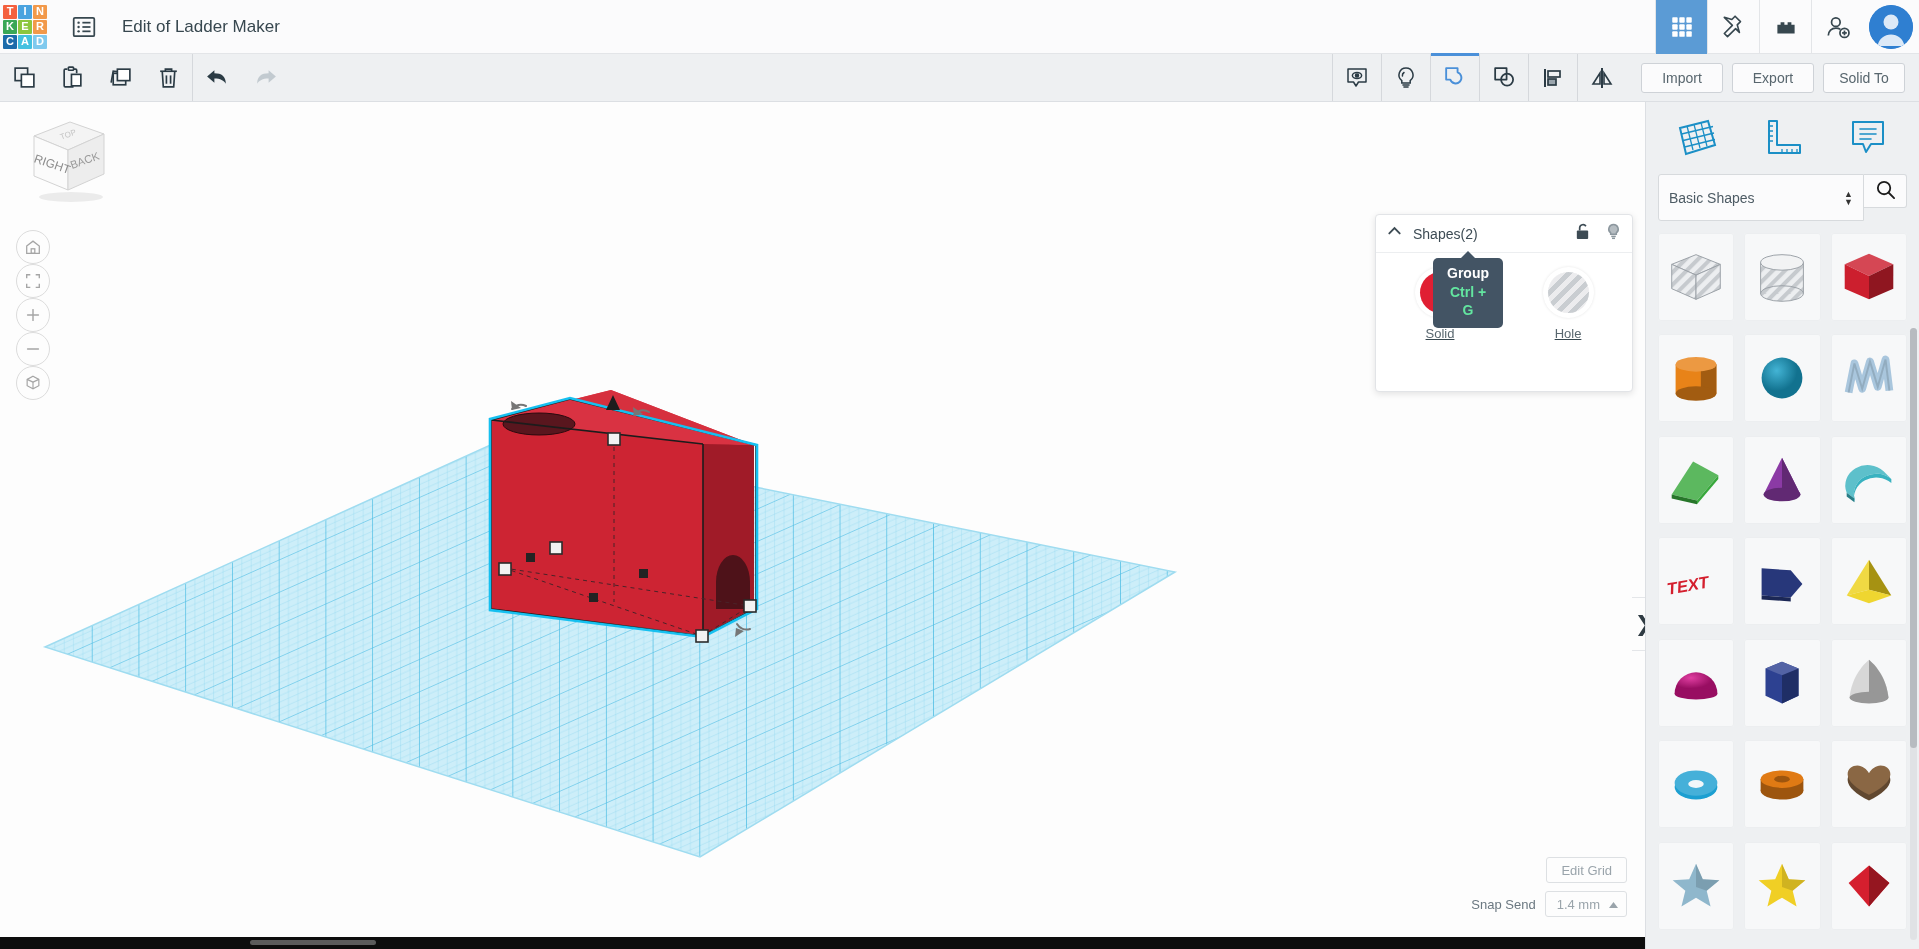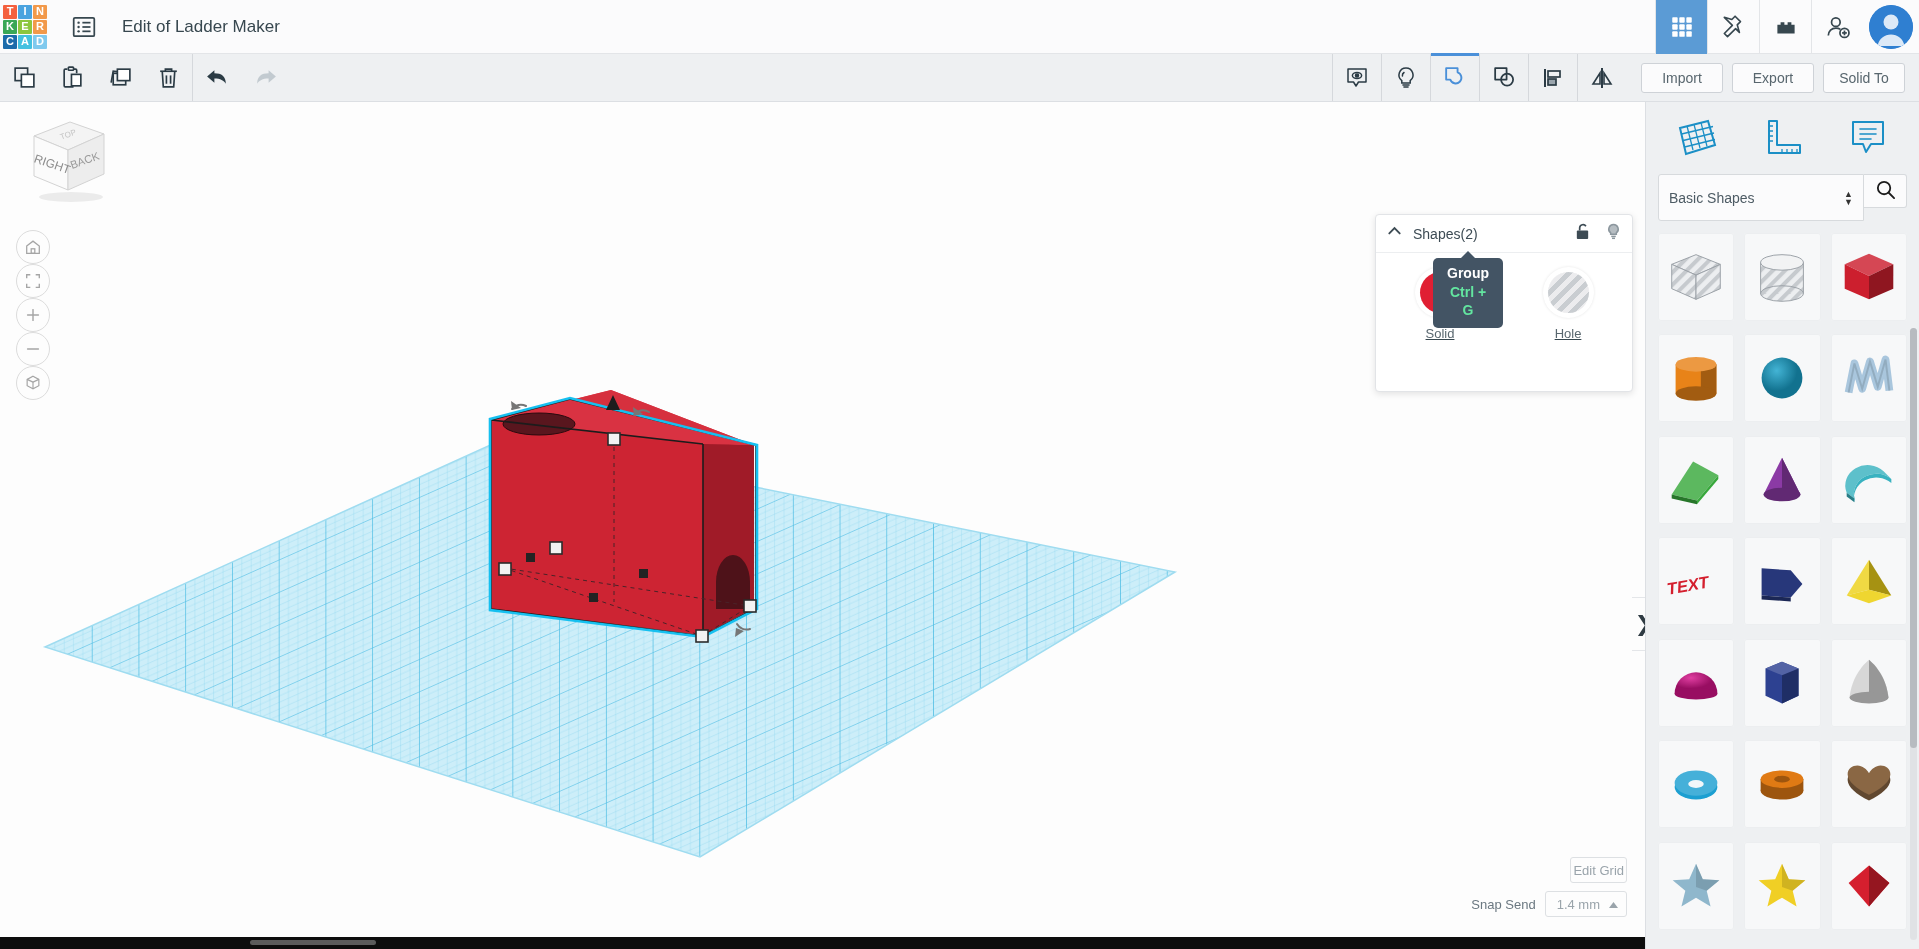--- a/index.html
+++ b/index.html
@@ -115,21 +115,21 @@
   .tooltip::before {
     content: ''; position: absolute; top: -7px; left: 50%; margin-left: -7px;
     border-left: 7px solid transparent; border-right: 7px solid transparent; border-bottom: 7px solid #435464;
   }
   .tt-title { color: #fff; font-size: 14px; font-weight: bold; line-height: 1.25; }
   .tt-key { color: #63e6a0; font-size: 14px; font-weight: bold; line-height: 1.3; }
 
   
   .grid-ctrls { position: absolute; right: 18px; bottom: 20px; display: flex; flex-direction: column; align-items: flex-end; gap: 8px; z-index: 20; }
   .edit-grid-btn {
-    height: 26px; padding: 0 2px; border: 1px solid #dde0e3; border-radius: 3px; background: #fdfdfd;
+    height: 26px; padding: 0 14px; border: 1px solid #dde0e3; border-radius: 3px; background: #fdfdfd;
     color: #9aa4ab; font-size: 13px; display: flex; align-items: center; cursor: pointer;
   }
   .snap-row { display: flex; align-items: center; gap: 9px; }
   .snap-lbl { font-size: 13px; color: #6b7881; }
   .snap-sel {
     height: 26px; padding: 0 8px 0 11px; border: 1px solid #dde0e3; border-radius: 3px; background: #fdfdfd;
     color: #9aa4ab; font-size: 13px; display: flex; align-items: center; gap: 9px; cursor: pointer;
   }
 
   

